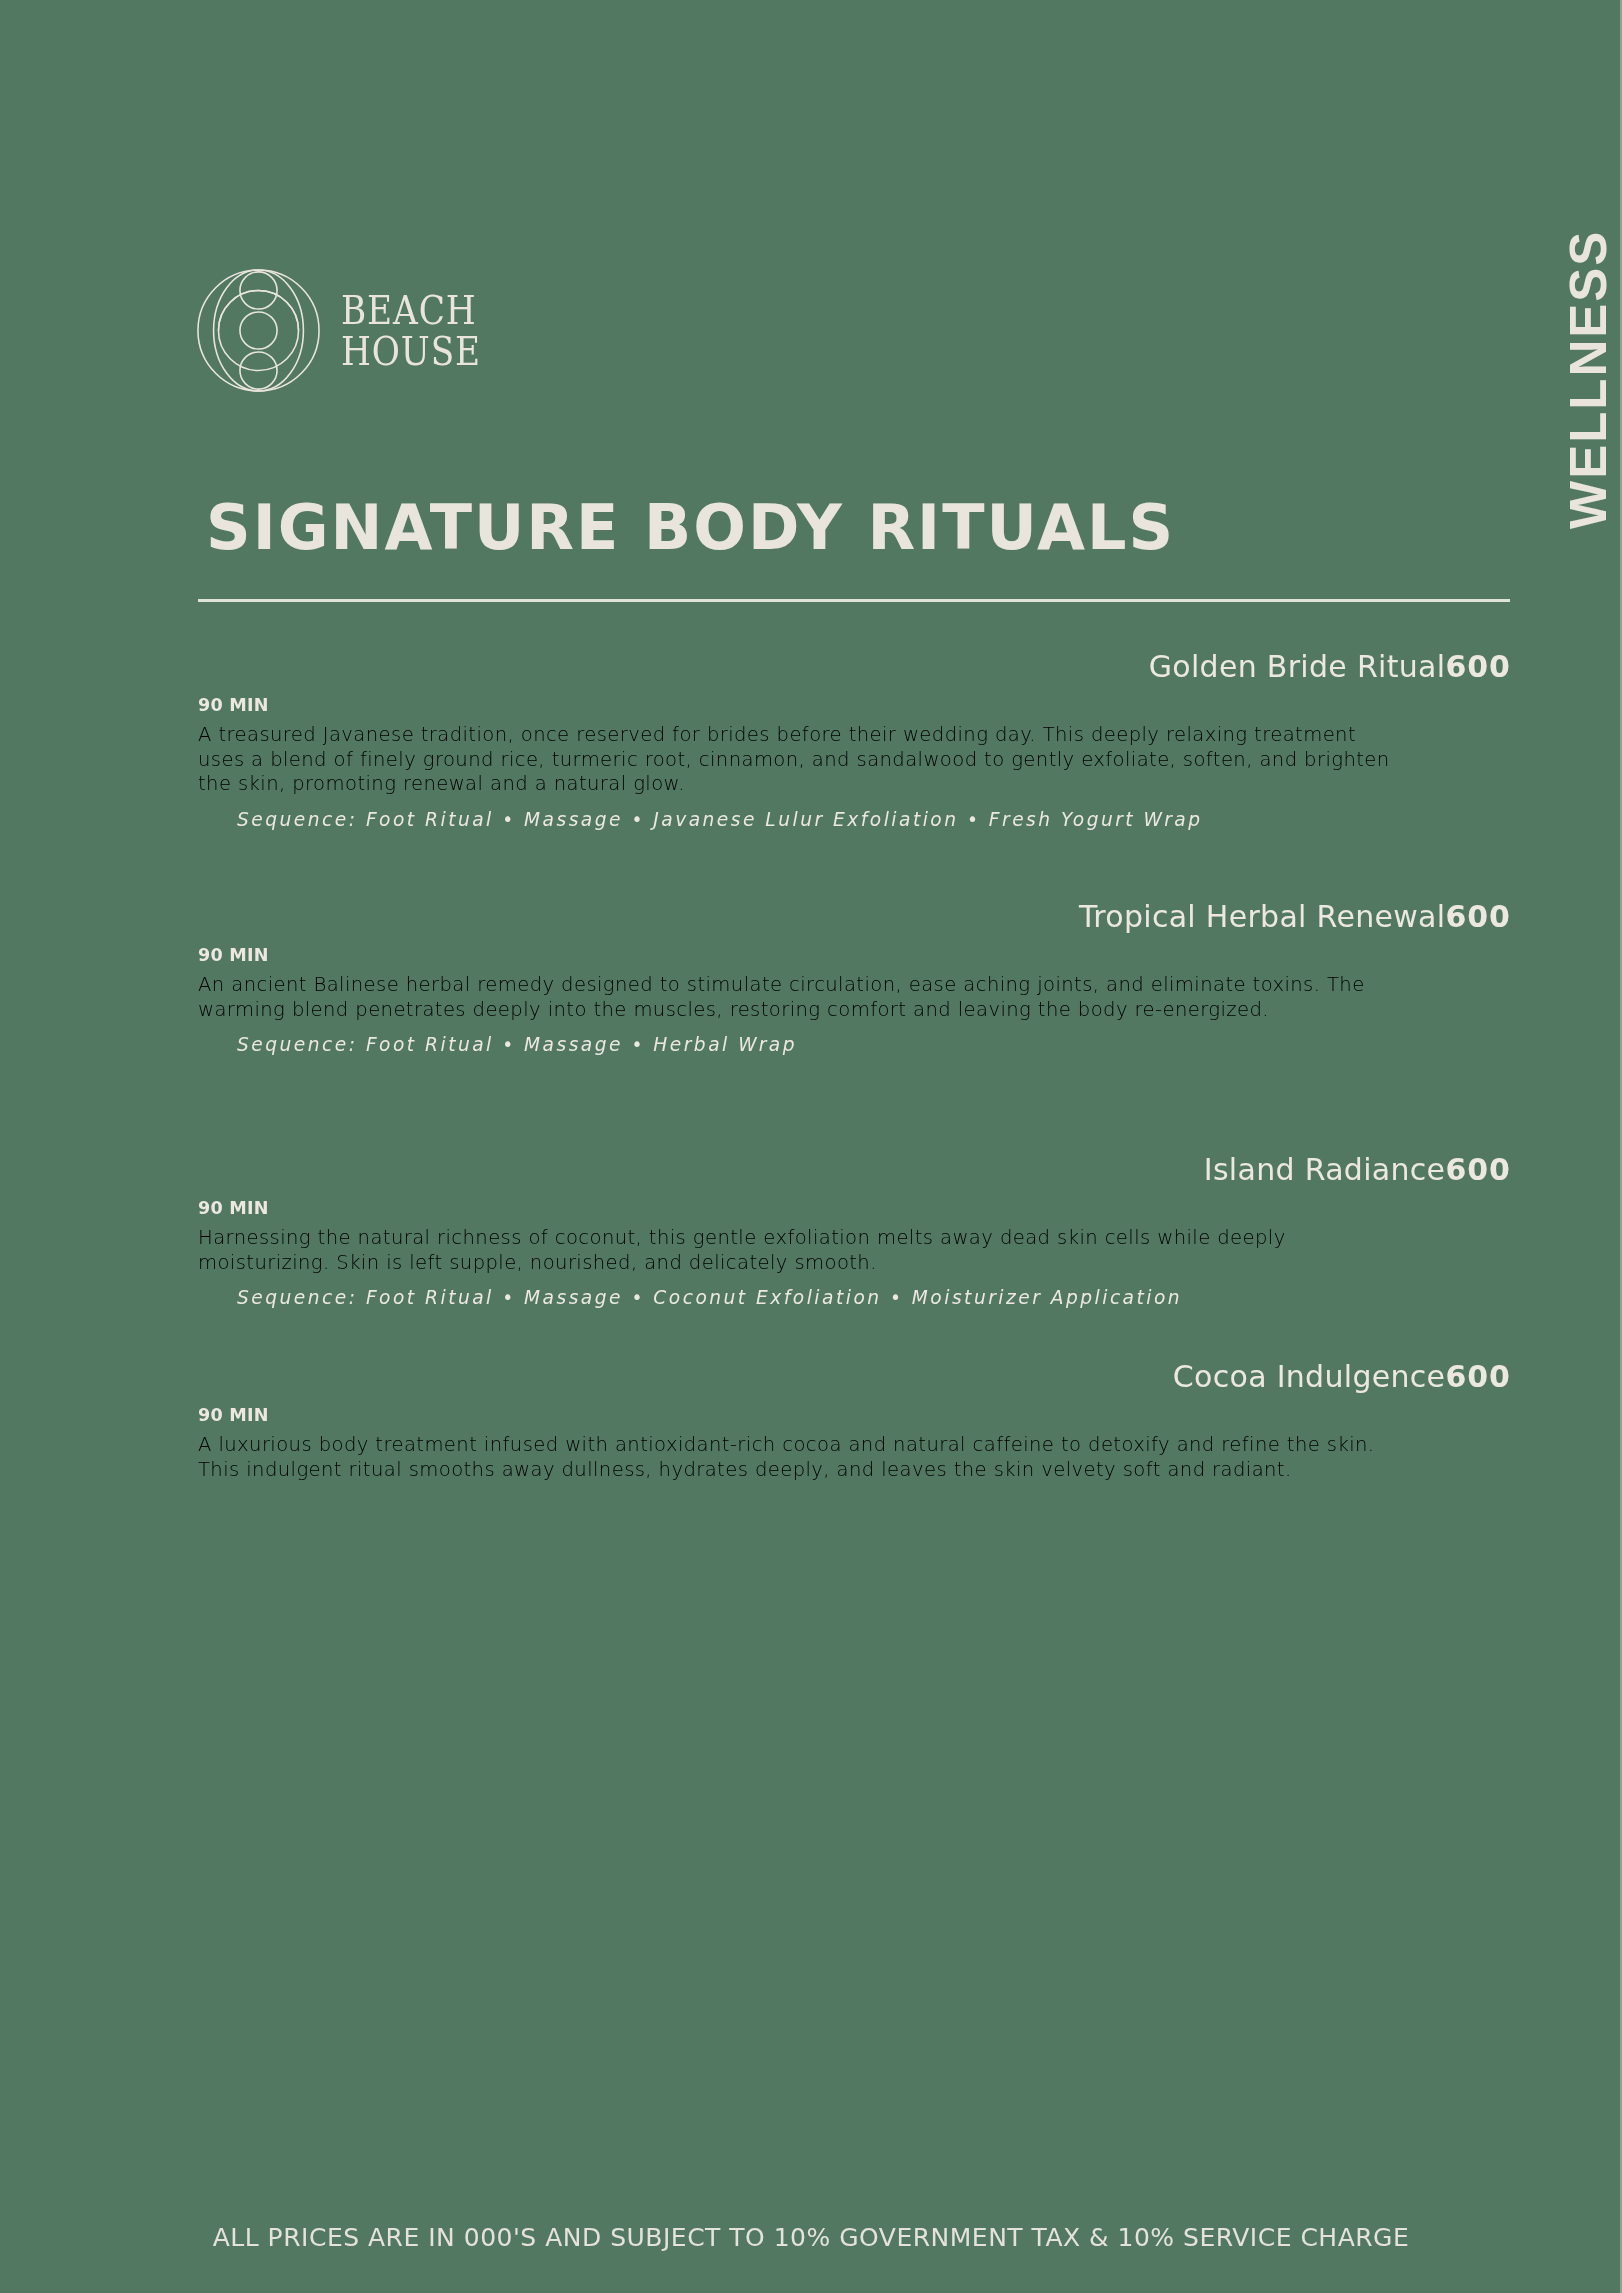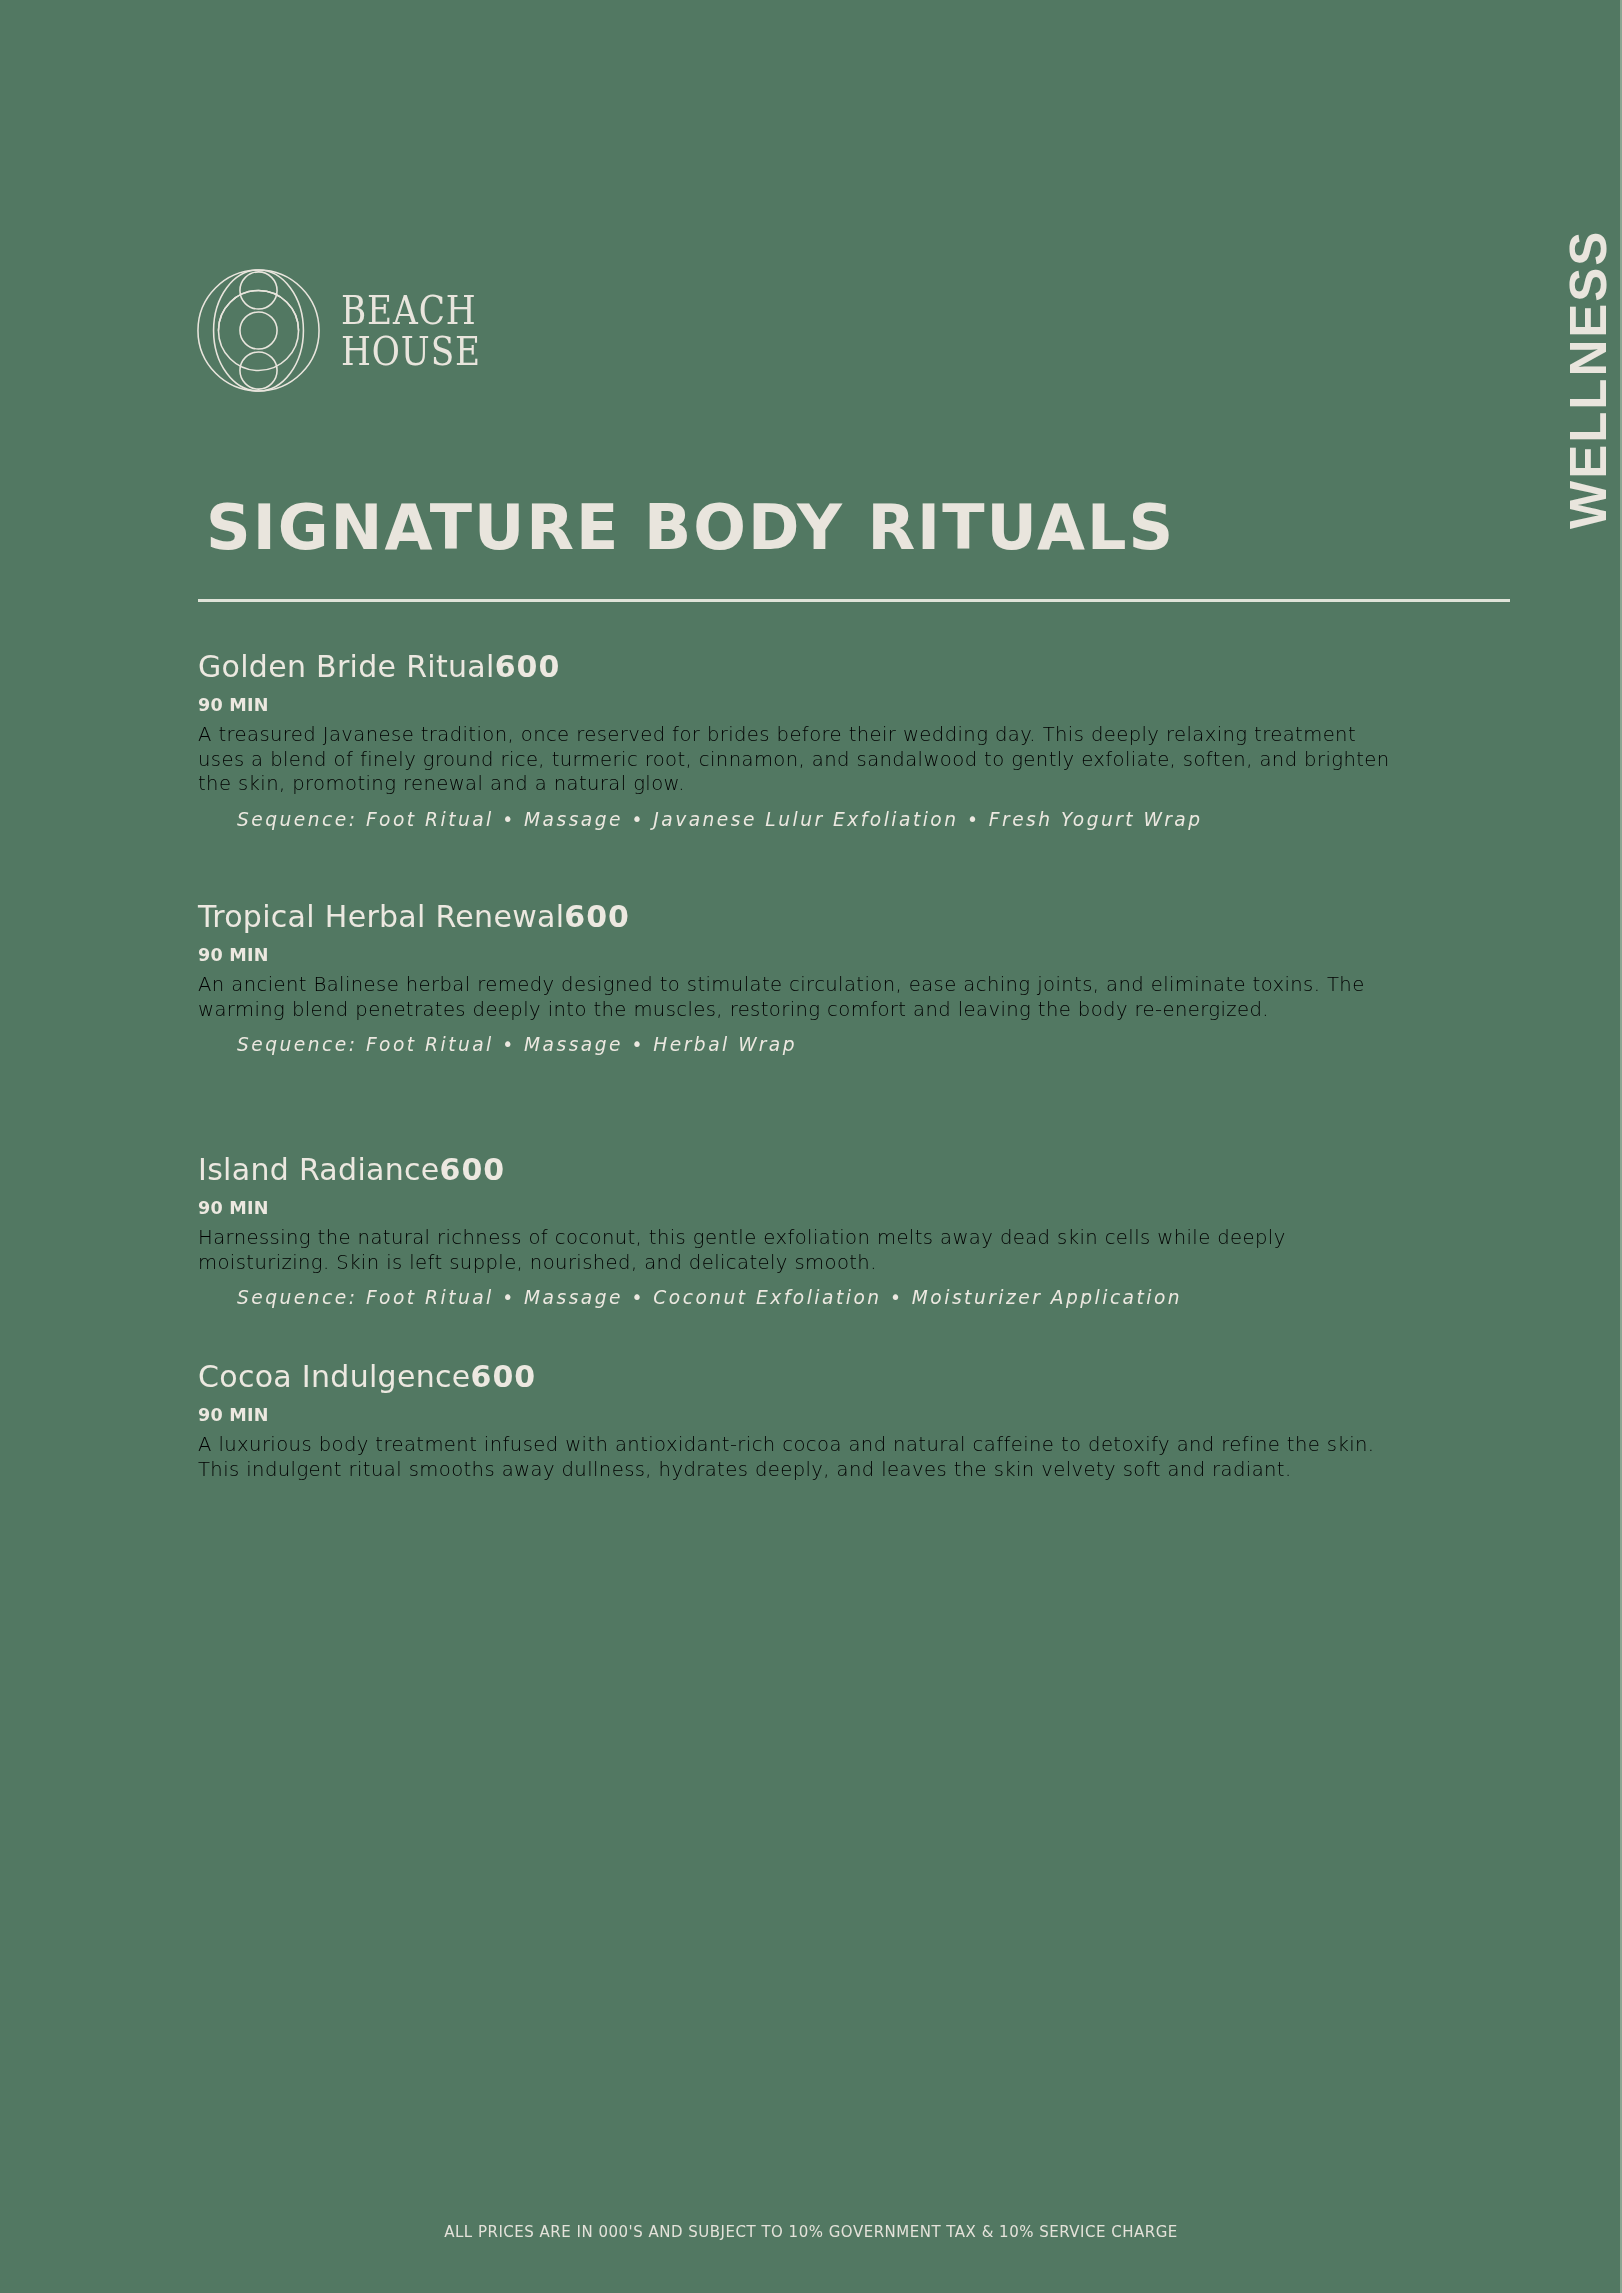--- a/index.html
+++ b/index.html
@@ -88,21 +88,21 @@
     }
 
     
     .treatment {
       position: absolute;
       left: 198px;
       width: 1313px;
     }
     .t-head {
       display: flex;
-      justify-content: flex-start;
+      justify-content: flex-end;
       align-items: baseline;
     }
     .t-name {
       font-family: "DejaVu Sans", sans-serif;
       font-size: 30px;
       font-weight: 400;
       color: #ece8e0;
       letter-spacing: 0.3px;
       line-height: 37px;
       white-space: nowrap;
@@ -148,21 +148,21 @@
     }
 
     
     .footer-note {
       position: absolute;
       left: 0;
       width: 1622px;
       top: 2223px;
       text-align: center;
       font-family: "DejaVu Sans", sans-serif;
-      font-size: 15px;
+      font-size: 25px;
       font-weight: 400;
       letter-spacing: 0.5px;
       color: #e4e2da;
       white-space: nowrap;
     }
   </style>
 </head>
 <body>
 
 <div class="edge-strip"></div>

